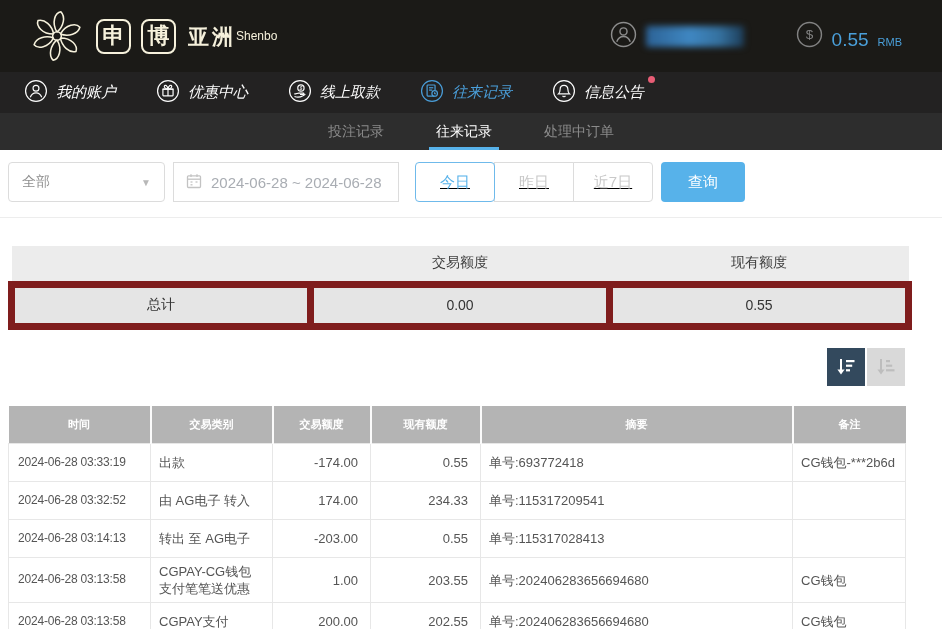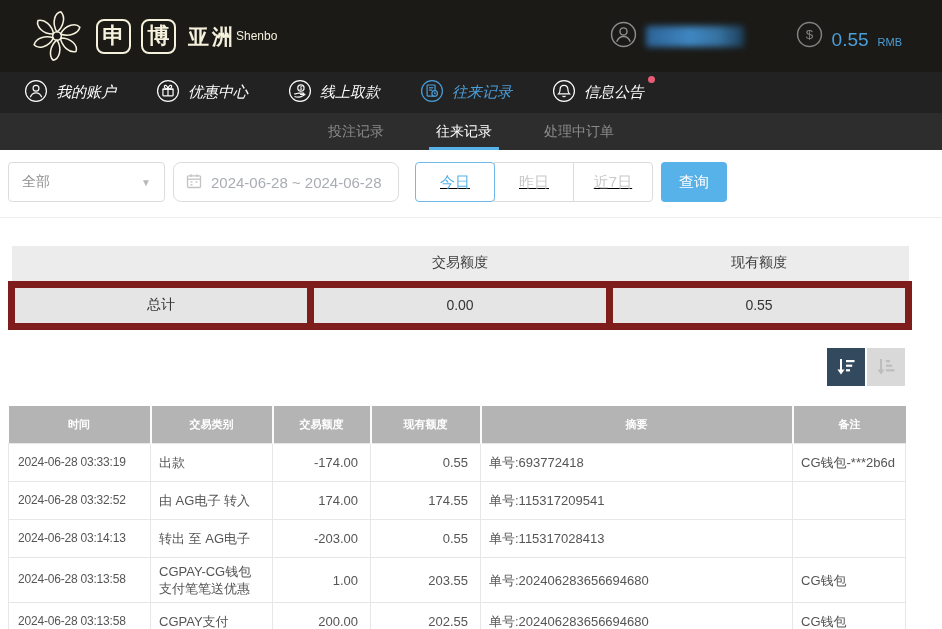--- a/index.html
+++ b/index.html
@@ -45,33 +45,33 @@
   .subtab.active::after { content:""; position:absolute; left:-4px; right:-4px; bottom:0;
     height:3px; background:#57b2ea; }
 
   
   .filters { display:flex; align-items:center; padding:12px 0 15px 8px;
     border-bottom:1px solid #ededed; }
   .select-box { width:157px; height:40px; border:1px solid #dcdcdc; border-radius:4px;
     display:flex; align-items:center; justify-content:space-between; padding:0 13px;
     color:#8f8f8f; font-size:14px; cursor:pointer; }
   .chev { color:#b8b8b8; font-size:10px; }
-  .date-box { width:226px; height:40px; border:1px solid #dcdcdc; border-radius:8px;
+  .date-box { width:226px; height:40px; border:1px solid #dcdcdc; border-radius:0;
     display:flex; align-items:center; gap:9px; padding:0 12px; color:#a9adb3;
     font-size:15px; margin-left:8px; cursor:pointer; }
   .date-box svg { width:16px; height:16px; color:#c3c3c3; flex:0 0 auto; }
   .quick-group { display:flex; margin-left:16px;text-decoration:underline; }
   .quick-btn { width:80px; height:40px; border:1px solid #dcdcdc; background:#fff;
     color:#c9c9c9; font-size:15px; display:flex; align-items:center; justify-content:center;
     margin-left:-1px; cursor:pointer; }
   .quick-btn:first-child { margin-left:0; border-radius:4px 0 0 4px; }
   .quick-btn:last-child { border-radius:0 4px 4px 0; }
   .quick-btn.active { border-color:#6fbaeb; color:#57b2ea; border-radius:4px;
     position:relative; z-index:2; }
-  .search-btn { margin-left:8px; width:66px; height:40px; background:#57b2ea; color:#fff;
+  .search-btn { margin-left:8px; width:84px; height:40px; background:#57b2ea; color:#fff;
     border:none; border-radius:4px; font-size:15px; cursor:pointer; }
 
   
   .summary-table { margin:28px 0 0 8px; width:897px; border-collapse:collapse;
     font-size:14px; table-layout:fixed; }
   .summary-table th { background:#ececec; height:38px; font-weight:normal; color:#3d3d3d; }
   .summary-table td { background:#e5e5e5; height:42px; text-align:center; color:#333;
     border:7px solid #7f1d1d; }
 
   
@@ -306,21 +306,21 @@
       <td class="al">出款</td>
       <td class="ar">-174.00</td>
       <td class="ar">0.55</td>
       <td class="al">单号:693772418</td>
       <td class="al">CG钱包-***2b6d</td>
     </tr>
     <tr>
       <td class="c-time al">2024-06-28 03:32:52</td>
       <td class="al">由 AG电子 转入</td>
       <td class="ar">174.00</td>
-      <td class="ar">174.55</td>
+      <td class="ar">234.33</td>
       <td class="al">单号:115317209541</td>
       <td class="al"></td>
     </tr>
     <tr>
       <td class="c-time al">2024-06-28 03:14:13</td>
       <td class="al">转出 至 AG电子</td>
       <td class="ar">-203.00</td>
       <td class="ar">0.55</td>
       <td class="al">单号:115317028413</td>
       <td class="al"></td>

